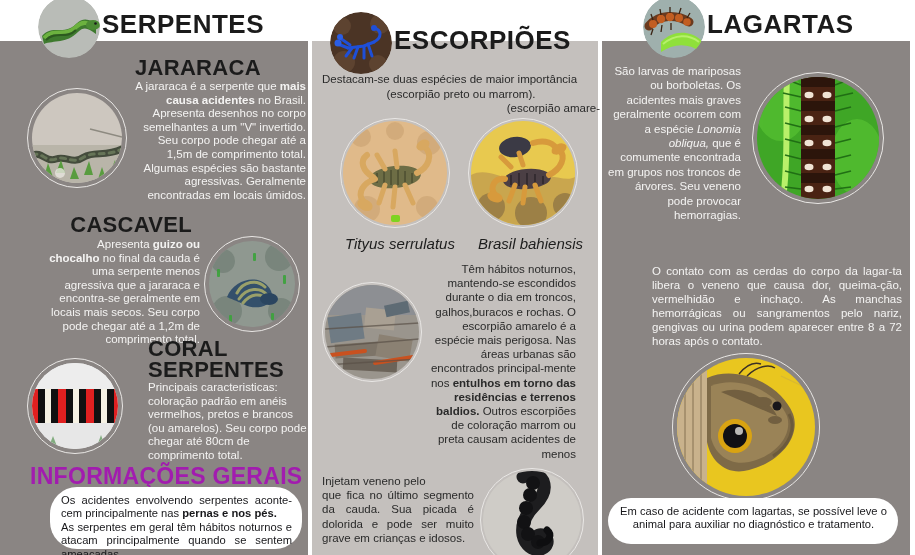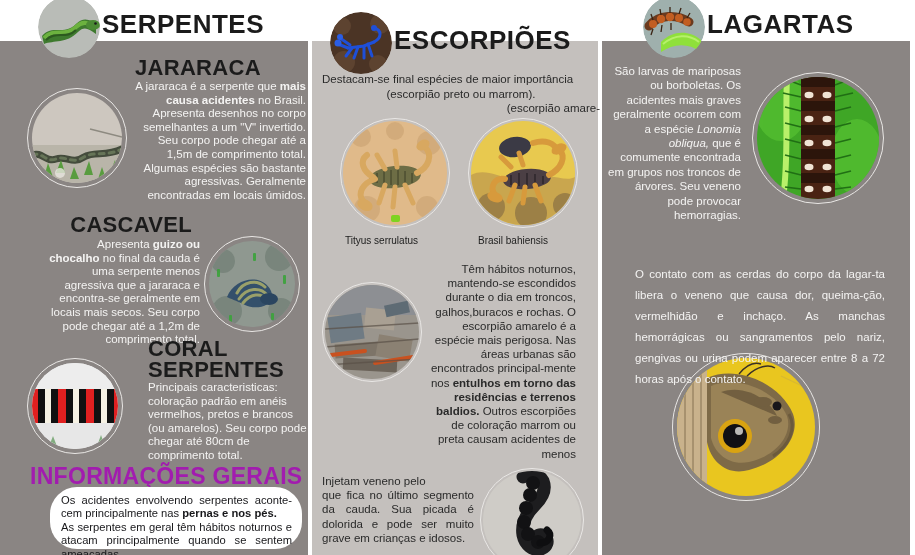--- a/index.html
+++ b/index.html
@@ -144,21 +144,22 @@
   .ring {
     position: absolute;
     border-radius: 50%;
     border: 1.5px solid #e9e7e5;
     z-index: 3;
     box-sizing: border-box;
   }
 
   .caption {
     position: absolute;
-    font-size: 10px;
+    font-size: 15px;
+    font-style: italic;
     color: #1d1d1d;
     z-index: 5;
     white-space: nowrap;
   }
 </style>
 </head>
 <body>
 
 <div class="poster">
 
@@ -312,21 +313,21 @@
         </g>
         <circle cx="44" cy="16" r="3" fill="#1e4fd8"></circle>
         <circle cx="8" cy="31" r="3.5" fill="#2a5ee6"></circle>
         <circle cx="10" cy="25" r="3" fill="#2a5ee6"></circle>
       </svg>
     </div>
     <div class="title">ESCORPIÕES</div>
   </div>
 
   <div class="txt dark" style="left:322px; top:72px; width:278px; text-align:right; line-height:14.5px;">
-    <div style="text-align:justify;">Destacam-se final espécies de maior importância</div>
+    <div style="text-align:justify;">Destacam-se duas espécies de maior importância</div>
     <div style="text-align:center;">(escorpião preto ou marrom).</div>
     <div>(escorpião amare-</div>
   </div>
 
   <div class="ring" style="left:340px; top:118px; width:110px; height:110px;"></div>
   <div class="circ" style="left:343px; top:121px; width:104px; height:104px;">
     <svg viewBox="0 0 104 104" width="104" height="104" aria-hidden="true">
       <rect width="104" height="104" fill="#e0ba8a"></rect>
       <g fill="#cfa877" opacity="0.8">
         <circle cx="18" cy="16" r="10"></circle>
@@ -529,21 +530,21 @@
           <path d="M78 34 L94 30"></path>
         <path d="M78 50 L94 46"></path>
           <path d="M78 66 L94 62"></path>
           <path d="M78 82 L94 78"></path>
         <path d="M78 98 L94 94"></path>
           <path d="M78 112 L94 110"></path>
       </g>
     </svg>
   </div>
 
-  <div class="txt" style="left:635px; top:264px; width:250px; text-align:justify; line-height:21px;">
+  <div class="txt" style="left:652px; top:264px; width:250px; text-align:justify; line-height:14px;">
     <span>O contato com as cerdas do corpo da lagar-ta libera o veneno que causa dor, queima-ção, vermelhidão e inchaço. As manchas hemorrágicas ou sangramentos pelo nariz, gengivas ou urina podem aparecer entre 8 a 72 horas após o contato.</span>
   </div>
 
   <div class="ring" style="left:672px; top:353px; width:148px; height:148px;"></div>
   <div class="circ" style="left:677px; top:358px; width:138px; height:138px;">
     <svg viewBox="0 0 138 138" width="138" height="138" aria-hidden="true">
       <rect width="138" height="138" fill="#e9c61f"></rect>
       <rect x="0" y="0" width="30" height="138" fill="#c9b28c"></rect>
       <g stroke="#9f8a68" stroke-width="1.6">
         <path d="M8 0 L8 138"></path>
@@ -563,14 +564,19 @@
       <circle cx="100" cy="48" r="4.5" fill="#18161a"></circle>
       <g stroke="#3a3026" stroke-width="1.4" fill="none">
         <path d="M62 16 C70 6, 78 4, 84 6"></path>
         <path d="M70 18 C80 8, 92 6, 98 10"></path>
       </g>
       <path d="M112 56 C120 70, 112 88, 96 98" stroke="#6b5a3c" stroke-width="3" fill="none"></path>
       <path d="M104 18 L138 34" stroke="#cdb03f" stroke-width="1.2" opacity="0.6"></path>
     </svg>
   </div>
 
+  <div class="white-box" style="left:608px; top:498px; width:290px; height:46px;">
+    <div class="wb-text center">
+      <span>Em caso de acidente com lagartas, se possível leve o animal para auxiliar no diagnóstico e tratamento.</span>
+    </div>
+  </div>
 
 </div>
 
 </body></html>

